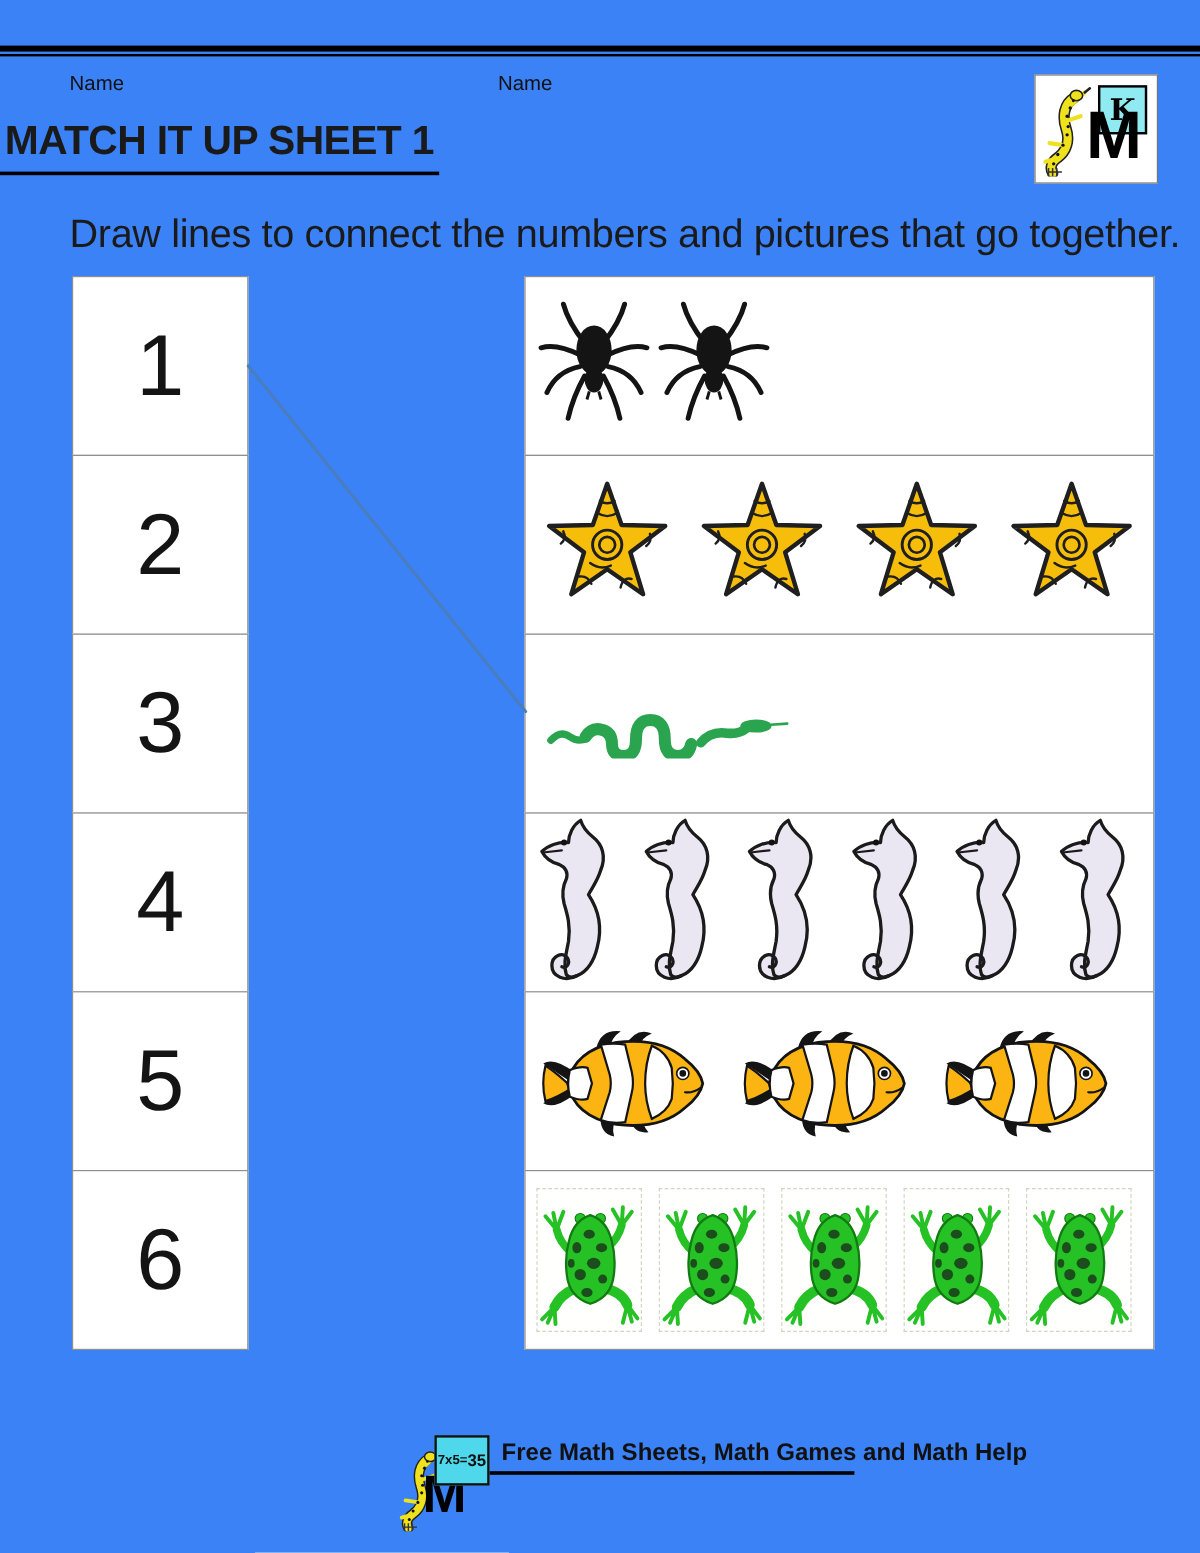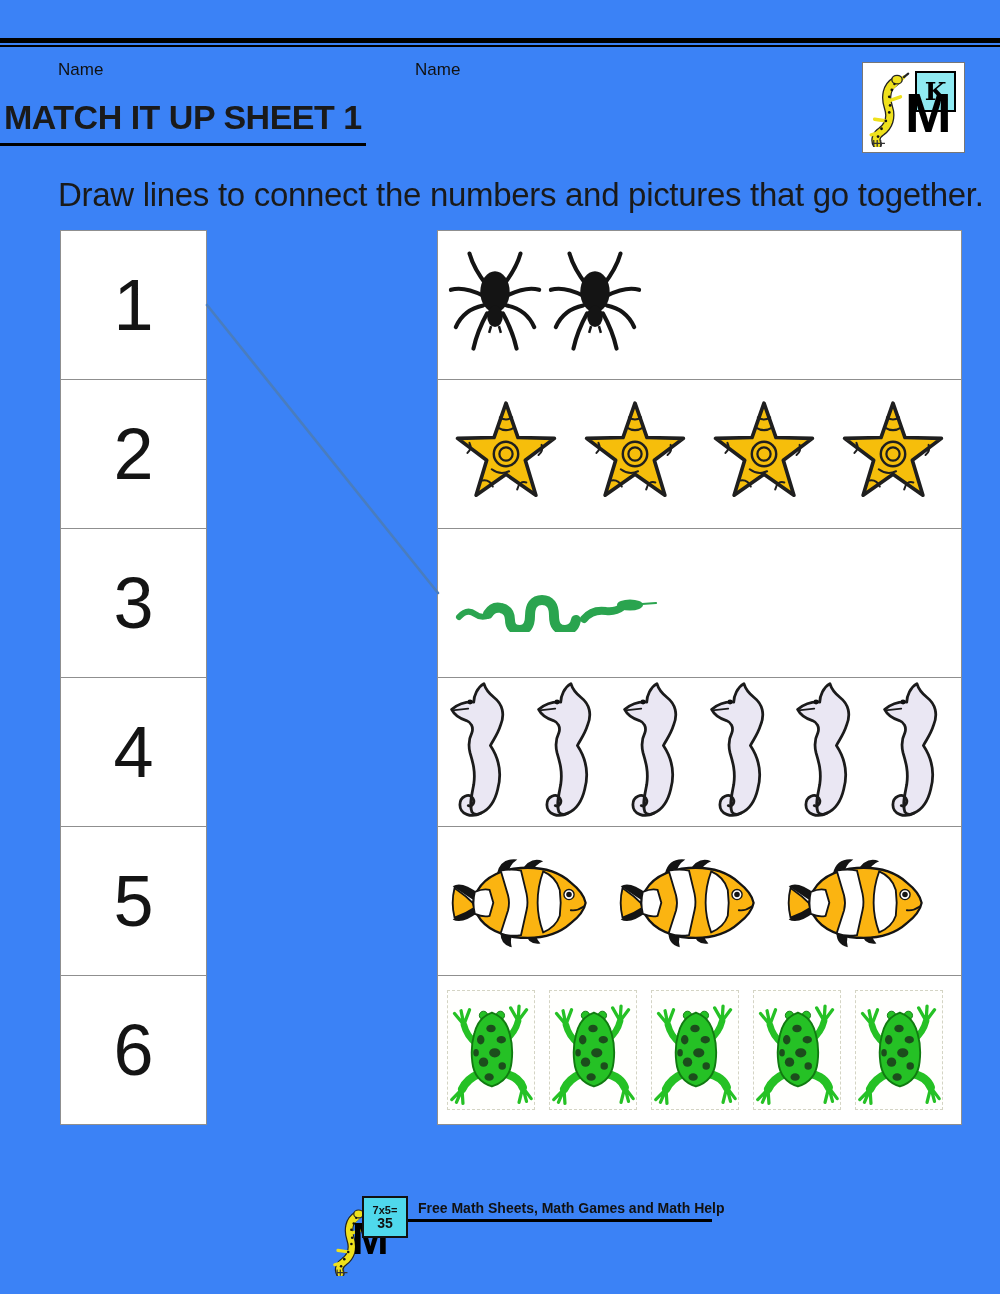--- a/index.html
+++ b/index.html
@@ -54,26 +54,26 @@
   .row-clownfish .icon{width:150px;height:96px;}
   .row-frog{justify-content:flex-start;padding-left:9px;gap:14px;}
   .row-frog .icon{width:88px;height:120px;border:1px dashed #d4d4c4;box-sizing:border-box;
                   background:#fffffd;}
 
   .line-overlay{position:absolute;left:0;top:0;width:1000px;height:1294px;pointer-events:none;}
 
   .footer{position:absolute;left:330px;top:1194px;width:400px;height:76px;}
   .footer-sala{position:absolute;left:0;top:12px;width:46px;height:62px;}
   .board{position:absolute;left:32px;top:2px;width:42px;height:38px;background:#4fd8ec;
-         border:2px solid #111;display:flex;flex-direction:column;align-items:center;
+         border:2px solid #111;display:flex;flex-direction:row;align-items:center;
          justify-content:center;line-height:1;z-index:1;}
   .board .b1{font-size:11px;font-weight:bold;color:#111;}
   .board .b2{font-size:14px;font-weight:bold;color:#111;}
   .footer-right{position:absolute;left:78px;top:6px;width:322px;}
-  .tagline{font-size:14px;font-weight:bold;color:#111;margin-left:10px;white-space:nowrap;}
+  .tagline{font-size:20px;font-weight:bold;color:#111;margin-left:10px;white-space:nowrap;}
   .footer-rule{height:3px;background:#000;width:312px;margin:3px 0 1px -8px;}
   .brand-row{position:relative;left:-56px;display:flex;align-items:flex-end;white-space:nowrap;}
   .big-m{font-size:44px;font-weight:bold;color:#000;line-height:0.72;letter-spacing:-3px;}
   .brand-text{font-size:25px;font-weight:bold;letter-spacing:1.5px;color:#fff;line-height:0.9;
     text-shadow:-1.5px 0 #000,1.5px 0 #000,0 -1.5px #000,0 1.5px #000,
                 -1px -1px #000,1px -1px #000,-1px 1px #000,1px 1px #000;}
 </style>
 </head>
 <body>
 

